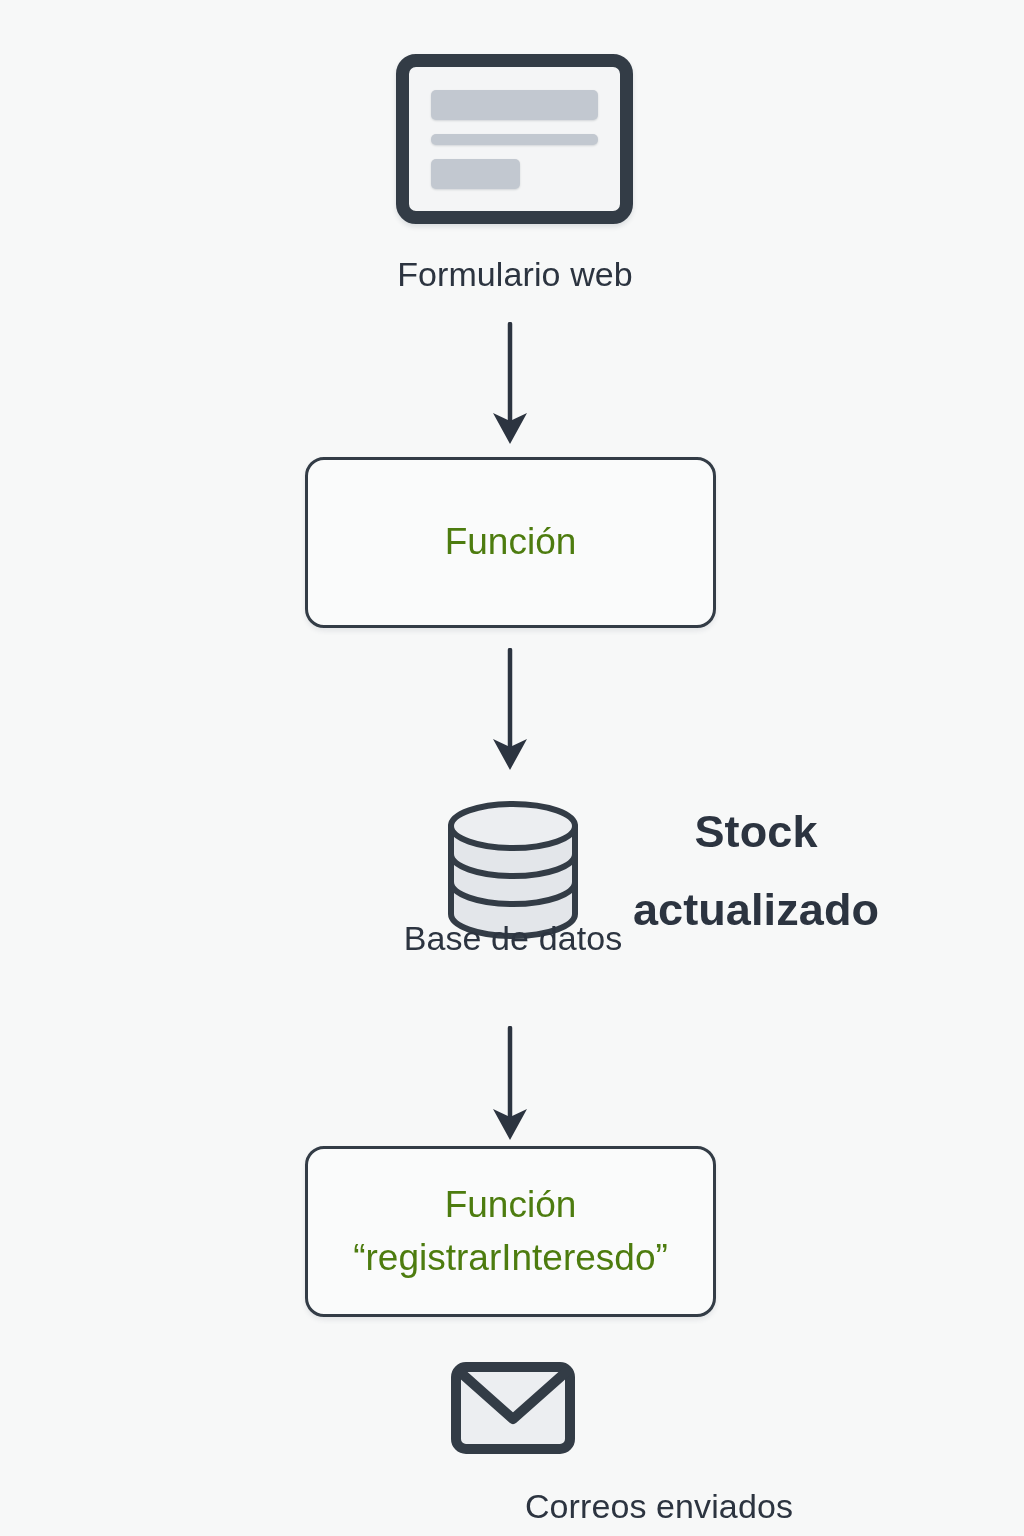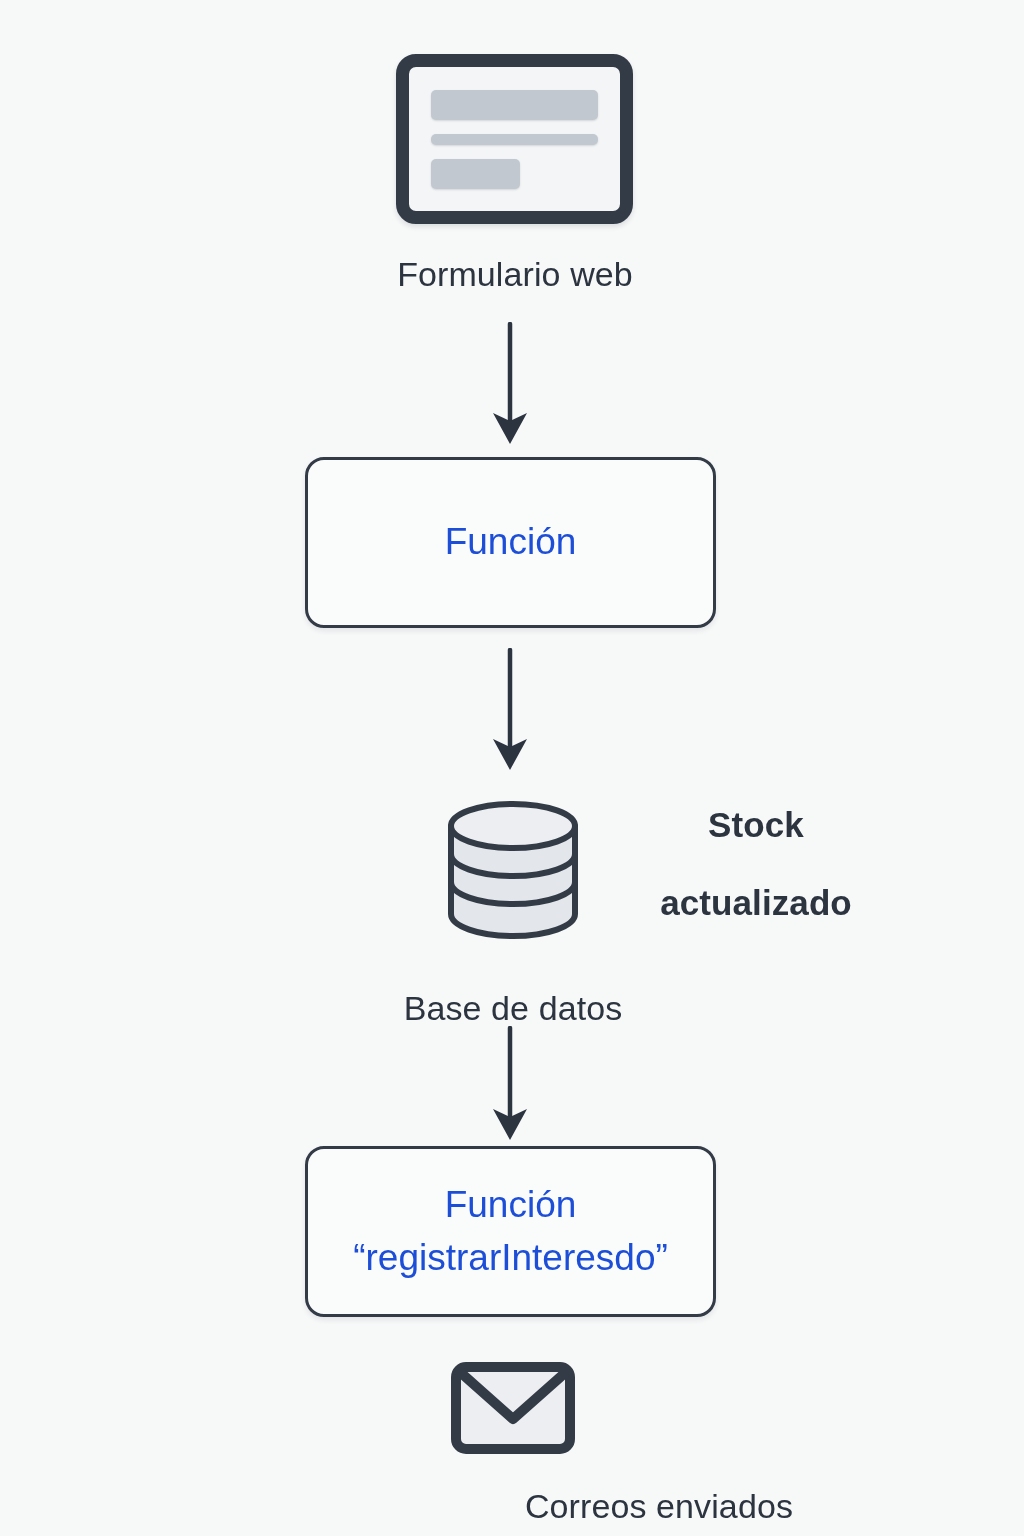--- a/index.html
+++ b/index.html
@@ -58,40 +58,40 @@
     position: absolute;
     text-align: center;
     font-size: 34px;
     line-height: 1.32;
     color: #2c3440;
     letter-spacing: 0.1px;
     white-space: pre;
   }
   .label.bold {
     font-weight: bold;
-    font-size: 35px;
+    font-size: 45px;
   }
 
   
   .fn-box {
     position: absolute;
     box-sizing: border-box;
     border: 3.5px solid #333c46;
     border-radius: 19px;
     background: #fafbfb;
     box-shadow: 0 3px 5px rgba(60,70,85,0.10);
     display: flex;
     flex-direction: column;
     align-items: center;
     justify-content: center;
   }
   .fn-line {
     font-size: 37px;
     line-height: 1.42;
-    color: #1d4ed8;
+    color: #4d7c0f;
     text-align: right;
     white-space: pre;
   }
 
   
   .arrow {
     position: absolute;
   }
 
   
@@ -138,21 +138,21 @@
 
   <svg class="node db-icon" viewBox="0 0 136 158">
 
     <path d="M6 44 L6 132 A62 22 0 0 0 130 132 L130 44 Z" fill="#e3e6ea" stroke="#333c46" stroke-width="6" stroke-linejoin="round"></path>
 
     <path d="M6 100 A62 22 0 0 0 130 100" fill="none" stroke="#333c46" stroke-width="6"></path>
     <path d="M6 72 A62 22 0 0 0 130 72" fill="none" stroke="#333c46" stroke-width="6"></path>
 
     <ellipse cx="68" cy="44" rx="62" ry="22" fill="#eceef1" stroke="#333c46" stroke-width="6"></ellipse>
   </svg>
-  <div class="label" style="left:232px; top:986px; width:562px;">Base de datos</div>
+  <div class="label" style="left:232px; top:916px; width:562px;">Base de datos</div>
 
   <div class="label bold" style="left:612px; top:802px; width:288px;">Stock</div>
   <div class="label bold" style="left:612px; top:880px; width:288px;">actualizado</div>
 
   <svg class="arrow" style="left:486px; top:1026px;" width="48" height="118" viewBox="0 0 48 118">
     <line x1="24" y1="2" x2="24" y2="92" stroke="#2c3440" stroke-width="4.5" stroke-linecap="round"></line>
     <path d="M24 114 L7 83 L24 91 L41 83 Z" fill="#2c3440"></path>
   </svg>
 
   <div class="fn-box" style="left:305px; top:1146px; width:411px; height:171px;">

